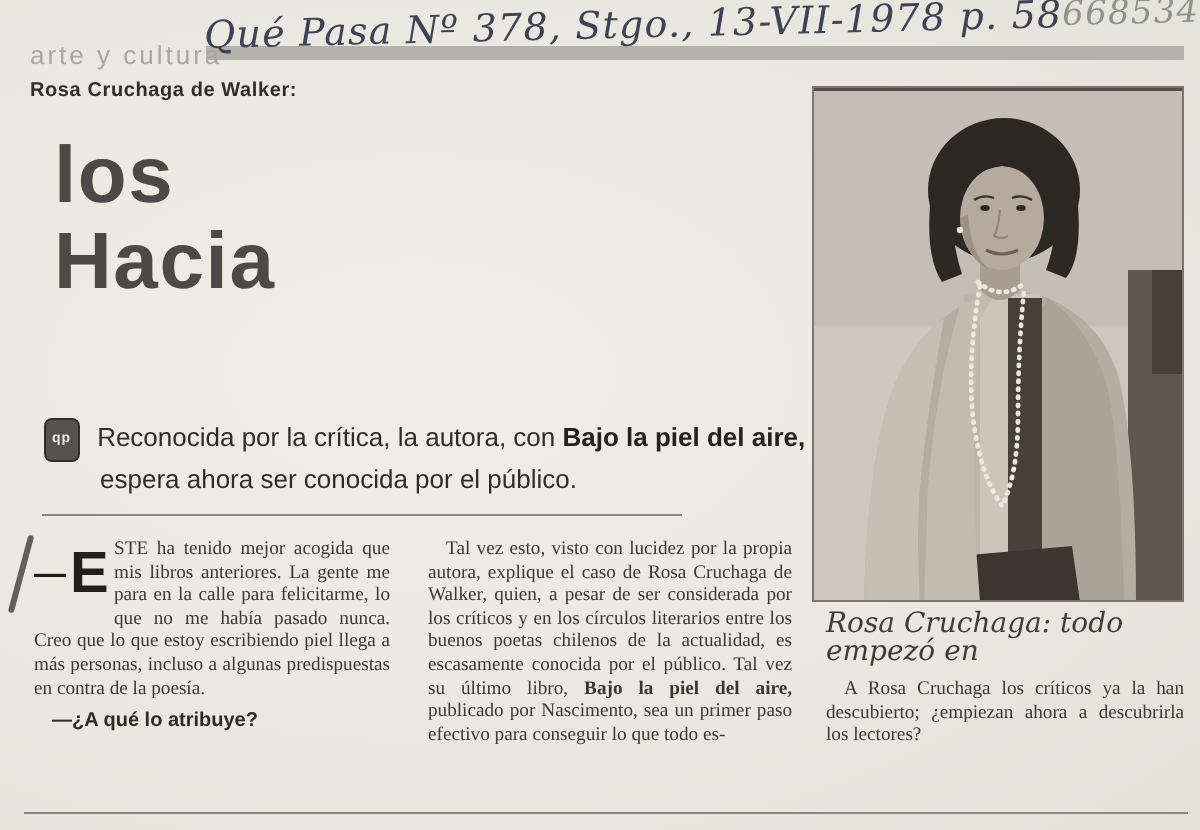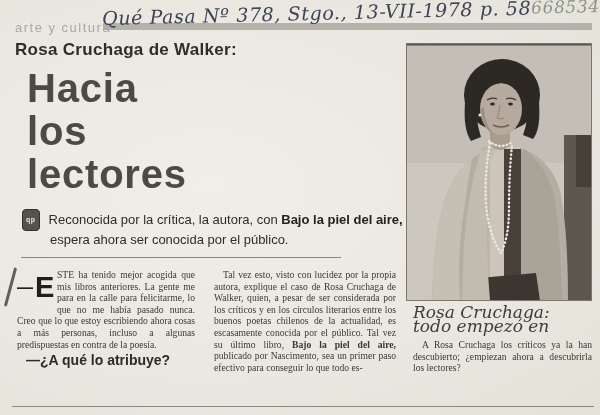--- a/index.html
+++ b/index.html
@@ -18,21 +18,21 @@
   }
   .hw-stamp{color:#8d958b;font-size:17px;padding-top:1px;}
   
   .section-label{
     position:absolute;left:15px;top:20px;
     font-weight:normal;font-size:13px;letter-spacing:1.5px;color:#aaa7a1;z-index:2;
   }
   .section-bar{position:absolute;left:103px;top:23px;width:489px;height:7px;background:#b5b2ac;z-index:1;}
   .kicker{
     position:absolute;left:15px;top:40px;
-    font-weight:bold;font-size:17px;letter-spacing:.3px;color:#2f2e2b;
+    font-weight:bold;font-size:10px;letter-spacing:.3px;color:#2f2e2b;
   }
   
   .headline{
     position:absolute;left:27px;top:67px;
     font-weight:bold;font-size:40px;line-height:43px;letter-spacing:.8px;color:#4b4a46;
   }
   
   .lead{
     position:absolute;left:22px;top:209px;width:358px;
     font-size:13px;line-height:17px;color:#2d2c29;
@@ -60,27 +60,27 @@
   .col3{left:413px;top:339px;width:179px;}
   .dropcap-wrap{
     float:left;display:flex;align-items:center;
     width:37px;height:33px;margin:2px 3px 0 0;
     font-family:"Liberation Sans", sans-serif;font-weight:bold;color:#211f1d;
   }
   .dc-dash{font-size:16px;margin-right:2px;}
   .dc-letter{font-size:29px;line-height:29px;}
   .question{
     font-family:"Liberation Sans", sans-serif;font-weight:bold;
-    font-size:14px;margin:5px 0 5px 0 !important;text-indent:9px;color:#2c2b28;
+    font-size:10px;margin:5px 0 5px 0 !important;text-indent:9px;color:#2c2b28;
   }
   
   .photo{position:absolute;left:406px;top:43px;width:186px;height:258px;}
   .caption{
     position:absolute;left:413px;top:305px;width:178px;
-    font-family:"DejaVu Serif", serif;font-size:17px;line-height:14px;color:#3f3d39;
+    font-family:"DejaVu Serif", serif;font-size:14px;line-height:14px;color:#3f3d39;
   }
   .cap1{font-style:italic;}
   .cap2{font-style:normal;letter-spacing:.5px;}
   .scan-mark{
     position:absolute;left:9px;top:267px;width:3px;height:40px;
     background:#26251f;transform:rotate(15deg);opacity:.7;border-radius:2px;
   }
 </style>
 </head>
 <body>
@@ -91,34 +91,33 @@
       <span class="hw-main">Qué Pasa Nº 378, Stgo., 13-VII-1978 p. 58</span>
       <span class="hw-stamp">668534.</span>
     </div>
 
   <span class="section-label">arte y cultura</span>
   <div class="section-bar"></div>
 
   <div class="kicker">Rosa Cruchaga de Walker:</div>
 
   <div class="headline">
+    <div>los</div>
     <div>Hacia</div>
-    <div>los</div>
-    <div>lectores</div>
   </div>
 
   <div class="lead"><span class="badge">qp</span><span>Reconocida por la crítica, la autora, con </span><b>Bajo la piel del aire,</b><span> espera ahora ser conocida por el público.</span></div>
 
   <div class="rule rule-mid"></div>
 
   <div class="col col1">
     <p><span class="dropcap-wrap">
           <span class="dc-dash">—</span>
           <span class="dc-letter">E</span>
-        </span><span>STE ha tenido mejor acogida que mis libros anteriores. La gente me para en la calle para felicitarme, lo que no me había pasado nunca. Creo que lo que estoy escribiendo ahora cosas a más personas, incluso a algunas predispuestas en contra de la poesía.</span></p>
+        </span><span>STE ha tenido mejor acogida que mis libros anteriores. La gente me para en la calle para felicitarme, lo que no me había pasado nunca. Creo que lo que estoy escribiendo piel llega a más personas, incluso a algunas predispuestas en contra de la poesía.</span></p>
     <p class="question">—¿A qué lo atribuye?</p>
   </div>
 
   <div class="col col2">
     <p class="indent"><span>Tal vez esto, visto con lucidez por la propia autora, explique el caso de Rosa Cruchaga de Walker, quien, a pesar de ser considerada por los críticos y en los círculos literarios entre los buenos poetas chilenos de la actualidad, es escasamente conocida por el público. Tal vez su último libro, </span><b>Bajo la piel del aire,</b><span> publicado por Nascimento, sea un primer paso efectivo para conseguir lo que todo es-</span></p>
   </div>
 
   <div class="photo">
     <svg viewBox="0 0 186 258" width="186" height="258" role="img">
       <rect width="186" height="258" fill="#cdc8bf"></rect>

